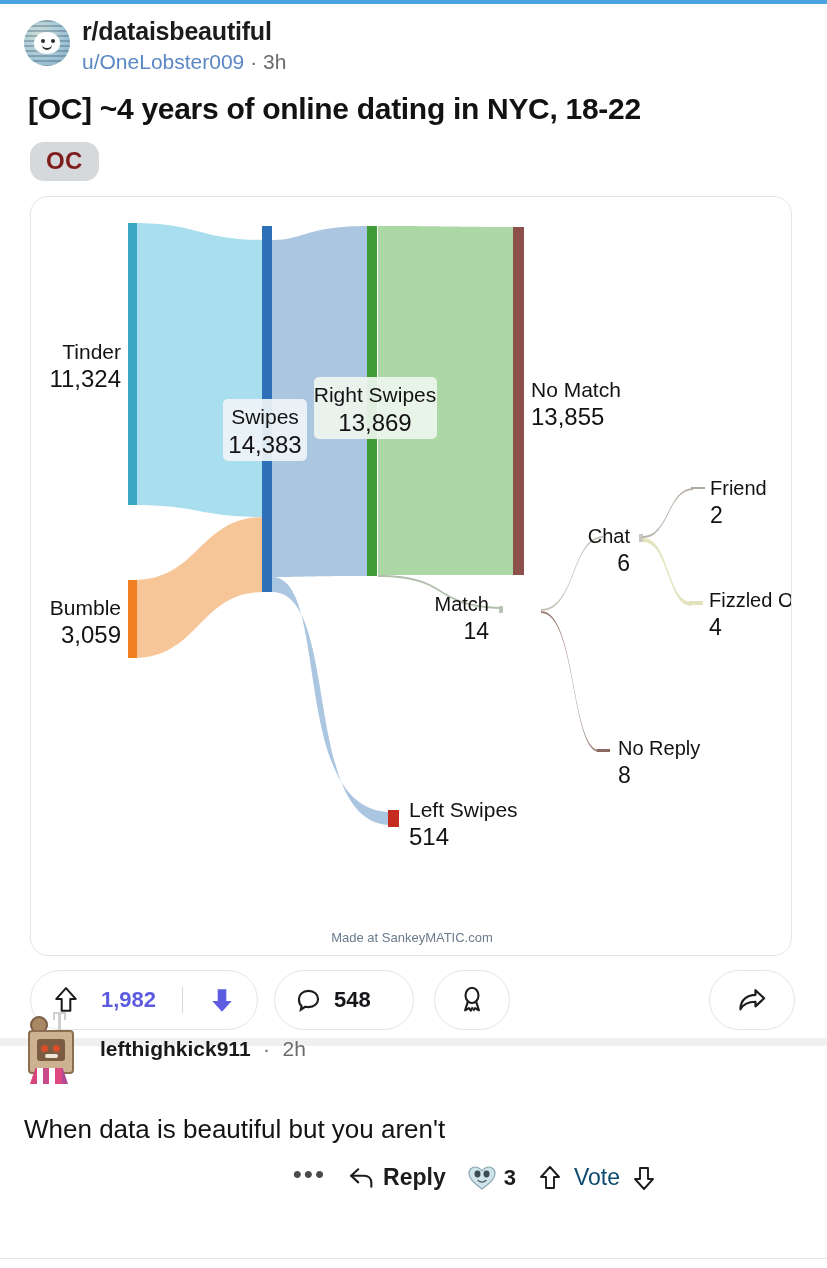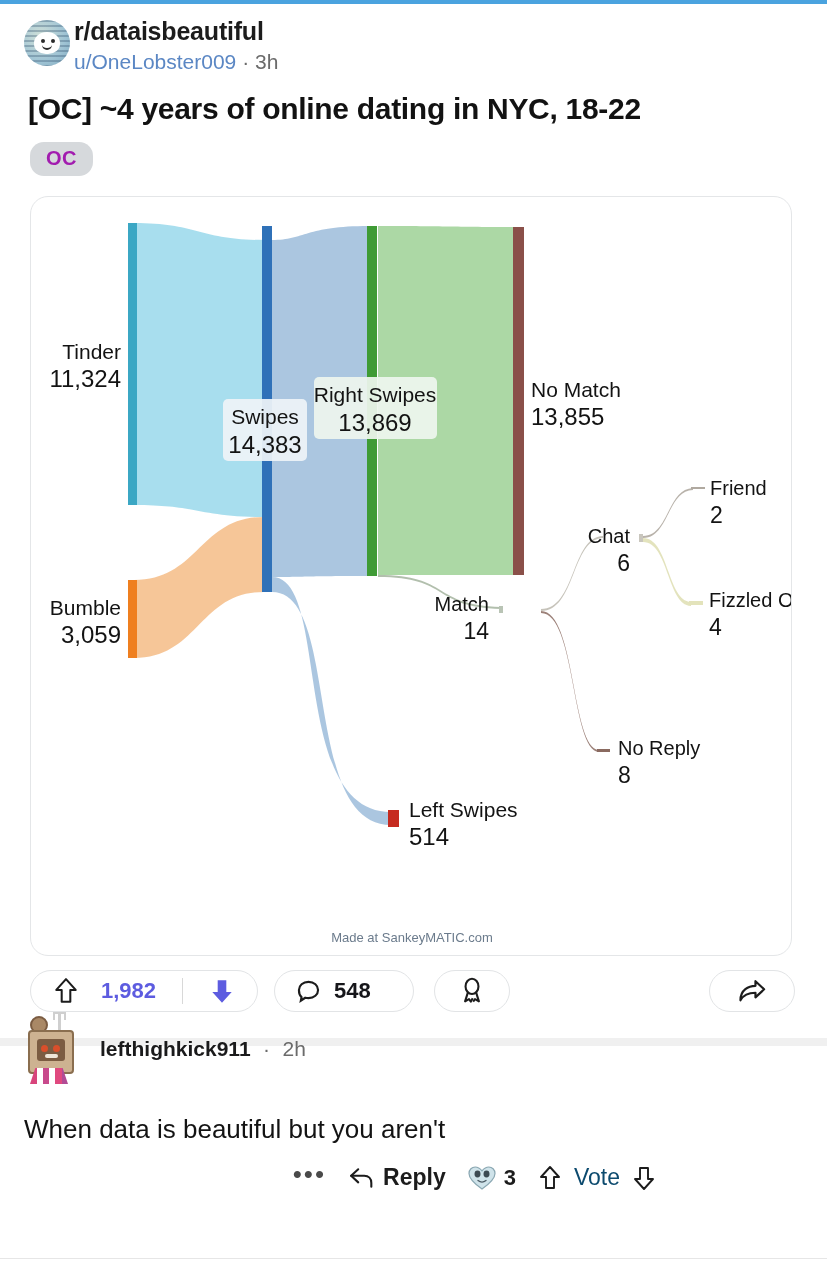--- a/index.html
+++ b/index.html
@@ -67,21 +67,21 @@
   .sub-avatar .eye.l { left: 17px; }
   .sub-avatar .eye.r { left: 27px; }
   .sub-avatar .smile {
     position: absolute;
     left: 18px; top: 23px;
     width: 10px; height: 5px;
     border-bottom: 2px solid #2b2b2b;
     border-radius: 0 0 10px 10px;
   }
   .head-text {
-    margin-left: 4px;
+    margin-left: 12px;
     padding-top: 0px;
   }
   .sub-name {
     font-size: 25px;
     font-weight: 700;
     line-height: 30px;
     color: #1c1c1c;
     letter-spacing: -0.2px;
   }
   .author-line {
@@ -102,22 +102,22 @@
     color: #121212;
     padding: 14px 24px 0 28px;
     letter-spacing: -0.3px;
   }
   .oc-badge-wrap {
     padding: 14px 0 0 30px;
   }
   .oc-badge {
     display: inline-block;
     background: #d6d9dc;
-    color: #a21caf;
-    font-size: 20px;
+    color: #7f1d1d;
+    font-size: 24px;
     font-weight: 700;
     border-radius: 14px;
     padding: 5px 16px 6px 16px;
     letter-spacing: 0.4px;
   }
 
   
   .chart-card {
     position: absolute;
     left: 30px; top: 196px;
@@ -141,21 +141,21 @@
   
   .action-bar {
     position: absolute;
     left: 30px; top: 970px;
     width: 765px; height: 60px;
   }
   .pill {
     position: absolute;
     border: 1px solid #e2e4e6;
     border-radius: 30px;
-    height: 42px;
+    height: 60px;
     box-sizing: border-box;
     display: flex;
     align-items: center;
     background: #fff;
   }
   .pill-vote  { left: 0px;   width: 228px; padding: 0 22px; justify-content: space-between; }
   .pill-cmt   { left: 244px; width: 140px; padding: 0 20px; gap: 12px; }
   .pill-award { left: 404px; width: 76px;  justify-content: center; }
   .pill-share { right: 0px;  width: 86px;  justify-content: center; }
 

